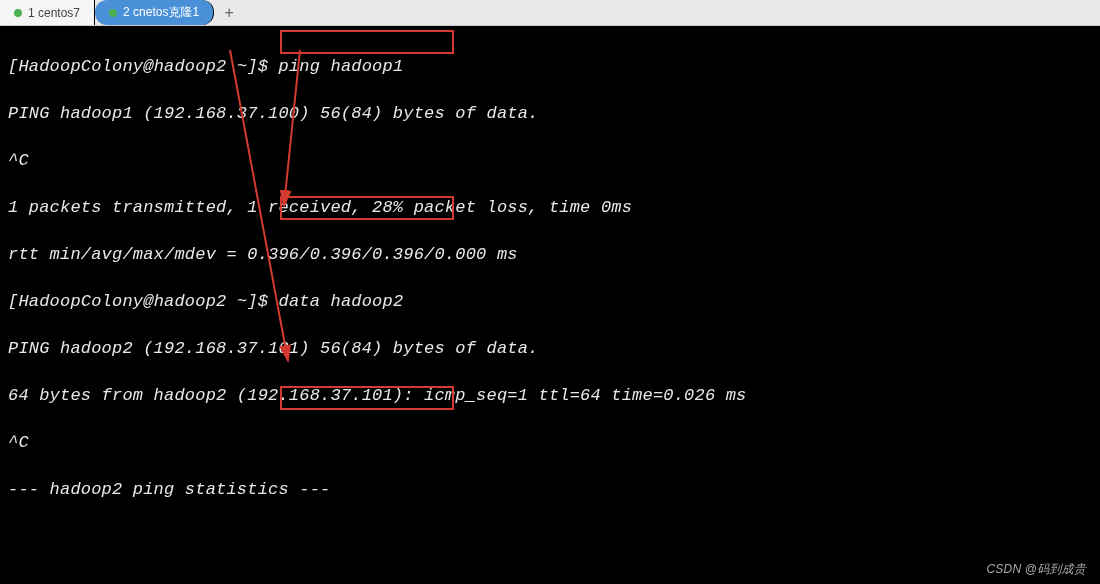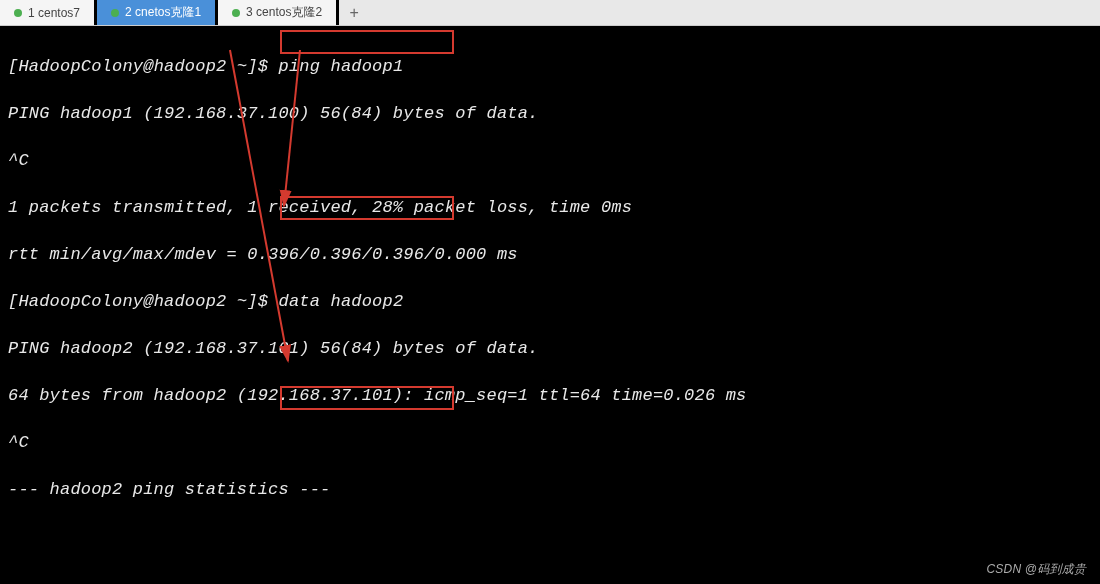--- a/index.html
+++ b/index.html
@@ -16,29 +16,30 @@
       background: #e8e8e8;
       display: flex;
       align-items: stretch;
       font-size: 12px;
       border-bottom: 1px solid #ccc;
     }
     .tab {
       display: flex;
       align-items: center;
       padding: 0 14px;
-      border-right: 3px solid #000000;
+      border-right: 1px solid #000000;
       cursor: pointer;
       gap: 6px;
       background: #f5f5f5;
       color: #444;
     }
     .tab.active {
       background: #4a90d9;
       color: #fff;
+      border-radius: 12px;
     }
     .tab-dot {
       width: 8px; height: 8px;
       border-radius: 50%;
       background: #4caf50;
       display: inline-block;
     }
     .tab-new {
       width: 30px;
       display: flex;
@@ -86,24 +87,20 @@
 
 <div class="tab-bar">
   <div class="tab">
     <span class="tab-dot"></span>
     <span>1 centos7</span>
   </div>
   <div class="tab active">
     <span class="tab-dot"></span>
     <span>2 cnetos克隆1</span>
   </div>
-  <div class="tab">
-    <span class="tab-dot"></span>
-    <span>3 centos克隆2</span>
-  </div>
   <div class="tab-new">
     <span>+</span>
   </div>
 </div>
 
 <div class="terminal">
 <div class="line"><span>[</span><span>HadoopColony</span><span>@</span><span>hadoop2</span> <span>~</span><span>]$</span> <span>ping hadoop1</span></div>
 <div class="line">PING hadoop1 (192.168.37.100) 56(84) bytes of data.</div>
 <div class="line">^C</div>
 <div class="line">1 packets transmitted, 1 received, 28% packet loss, time 0ms</div>

